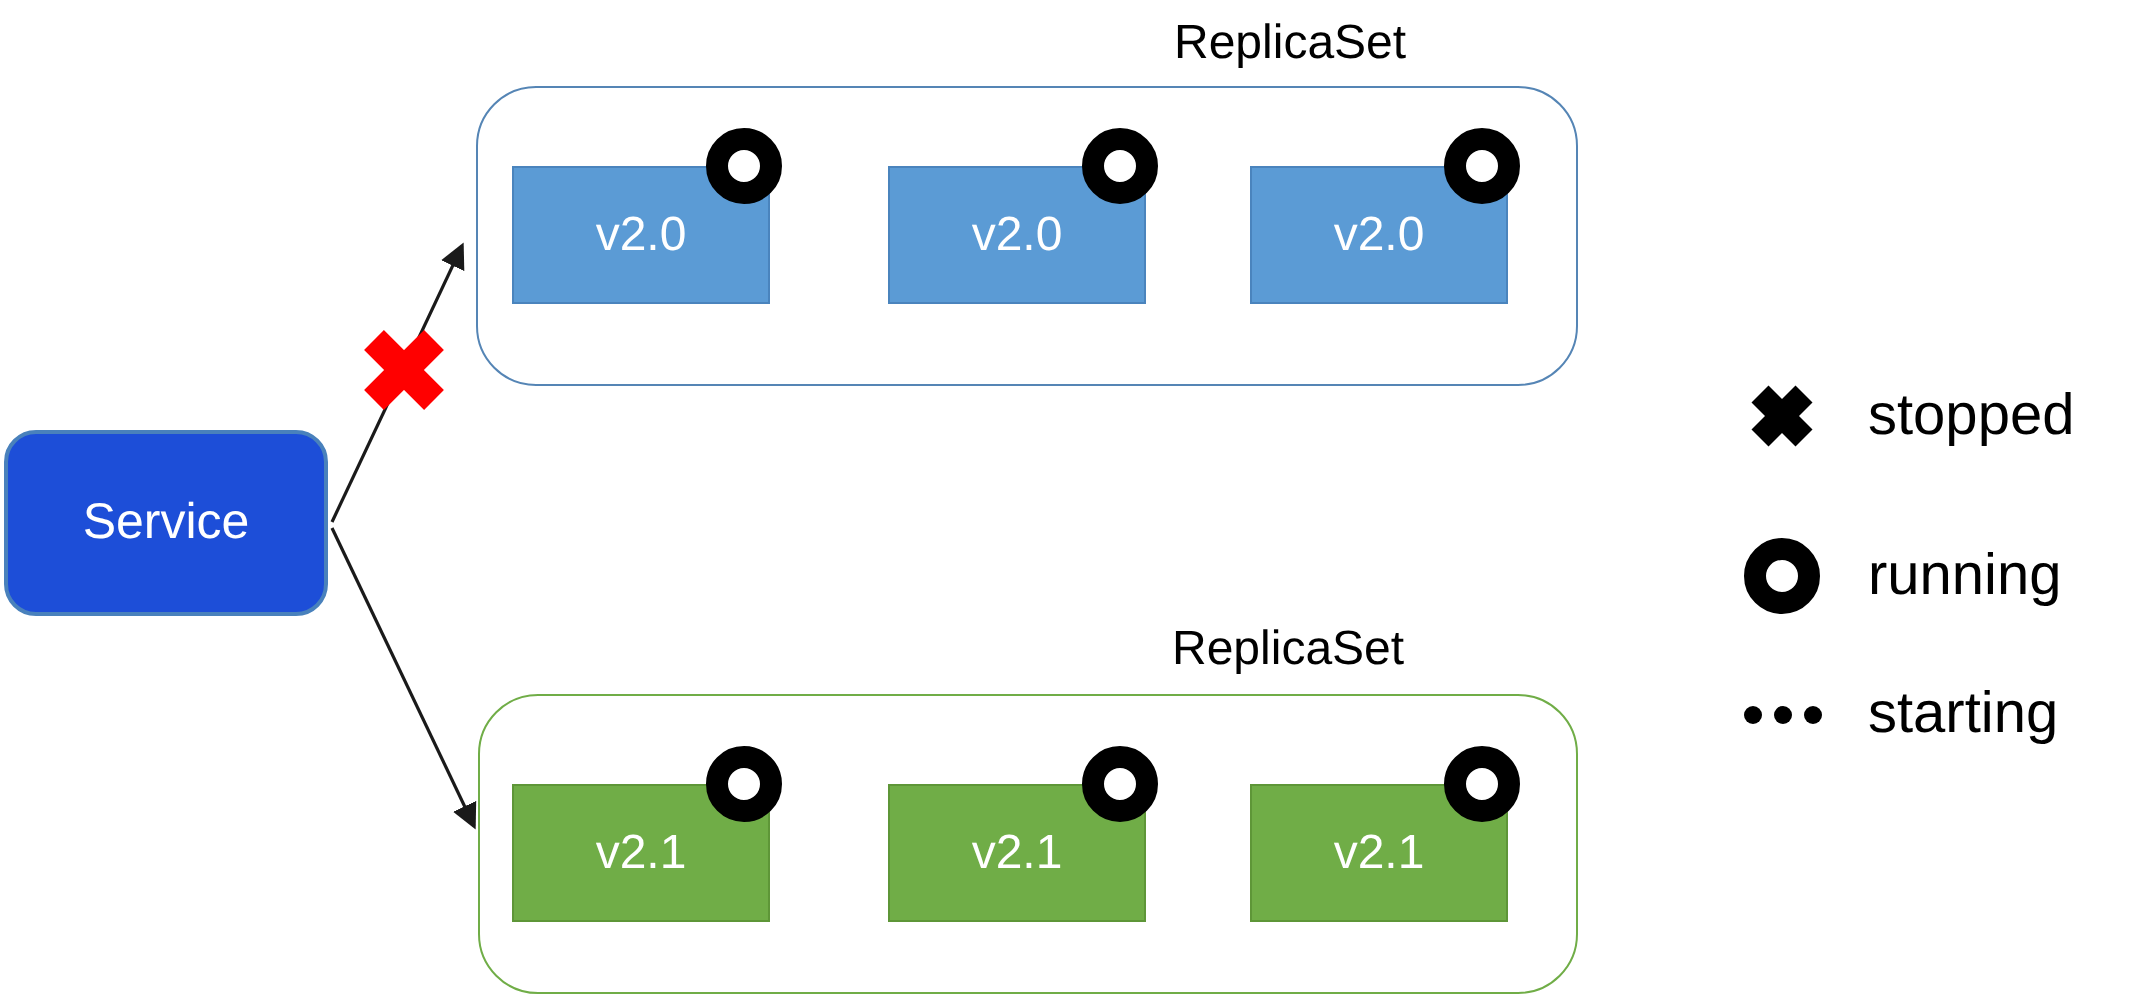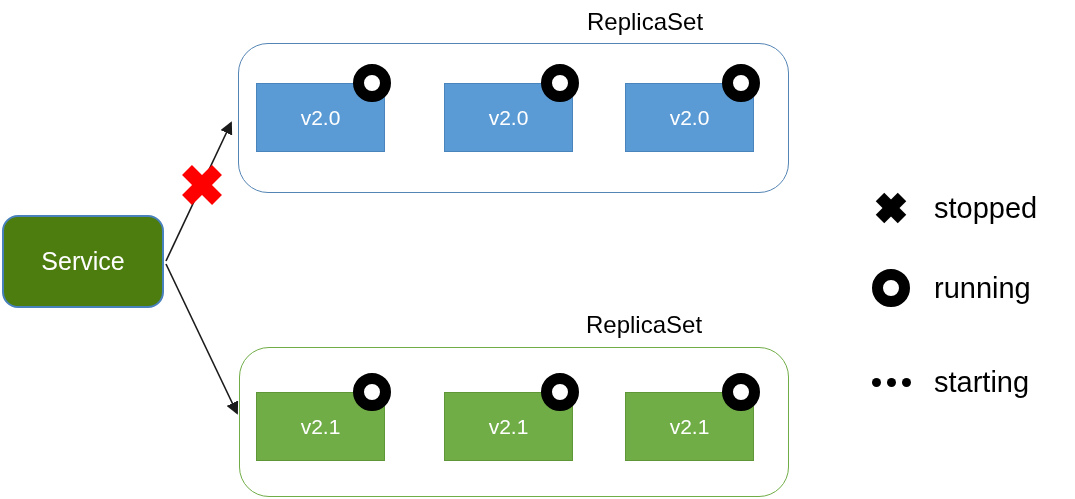--- a/index.html
+++ b/index.html
@@ -21,21 +21,21 @@
     left: 0; top: 0;
     width: 1075px; height: 499px;
     z-index: 3;
     pointer-events: none;
   }
   
   .service-box {
     position: absolute;
     left: 2px; top: 215px;
     width: 162px; height: 93px;
-    background: #4d7c0f;
+    background: #1d4ed8;
     border: 2px solid #4981BC;
     border-radius: 16px;
     box-sizing: border-box;
     display: flex;
     align-items: center;
     justify-content: center;
     color: #ffffff;
     font-size: 25px;
     z-index: 2;
   }
@@ -69,21 +69,21 @@
   .group-label.bottom { right: 289px; top: 311px; }
   
   .pod {
     position: absolute;
     width: 129px; height: 69px;
     box-sizing: border-box;
     display: flex;
     align-items: center;
     justify-content: center;
     color: #ffffff;
-    font-size: 21px;
+    font-size: 24px;
     z-index: 2;
   }
   .pod-blue  { background: #5B9BD5; border: 1px solid #4A84BD; }
   .pod-green { background: #70AD47; border: 1px solid #5E9638; }
   .p-top { top: 83px; }
   .p-bottom { top: 392px; }
   .c1 { left: 256px; }
   .c2 { left: 444px; }
   .c3 { left: 625px; }
   
@@ -100,21 +100,21 @@
   .r-top { top: 64px; } .r-bottom { top: 373px; }
   
   .legend-row {
     position: absolute;
     left: 866px;
     height: 40px;
     display: flex;
     align-items: center;
     z-index: 2;
   }
-  .lg1 { top: 188px; } .lg2 { top: 268px; text-align: right; } .lg3 { top: 337px; margin-top: 25px; }
+  .lg1 { top: 188px; } .lg2 { top: 268px; text-align: right; } .lg3 { top: 337px; }
   .legend-icon {
     width: 50px;
     display: flex;
     align-items: center;
     justify-content: center;
   }
   .legend-ring {
     width: 16px; height: 16px;
     border: 11px solid #000000;
     border-radius: 50%;

